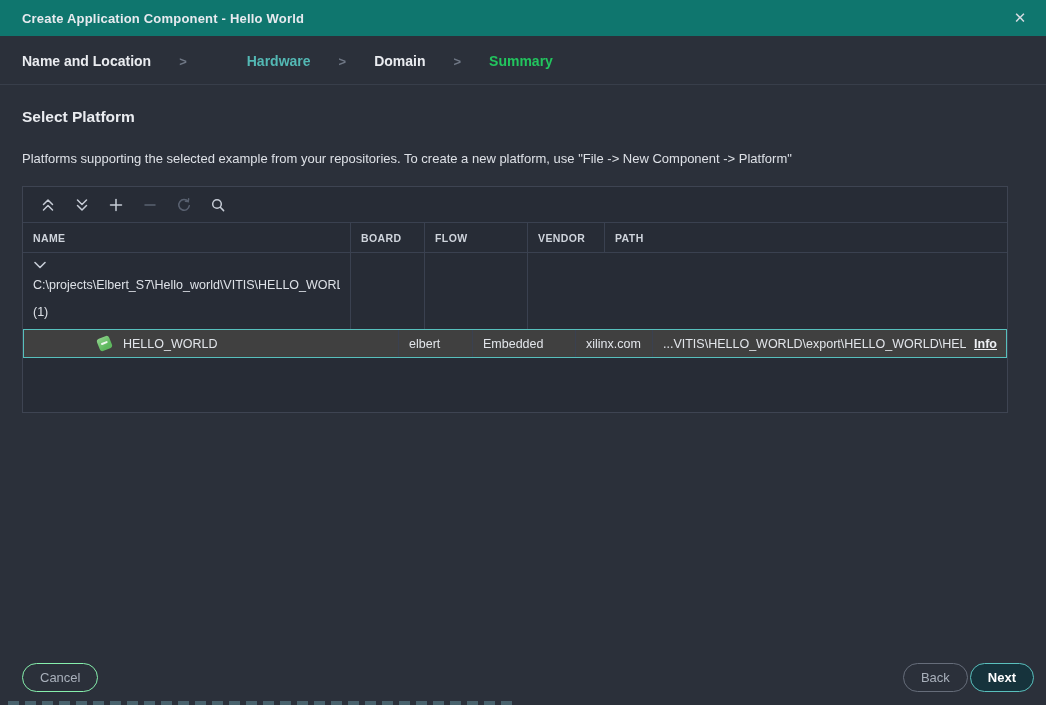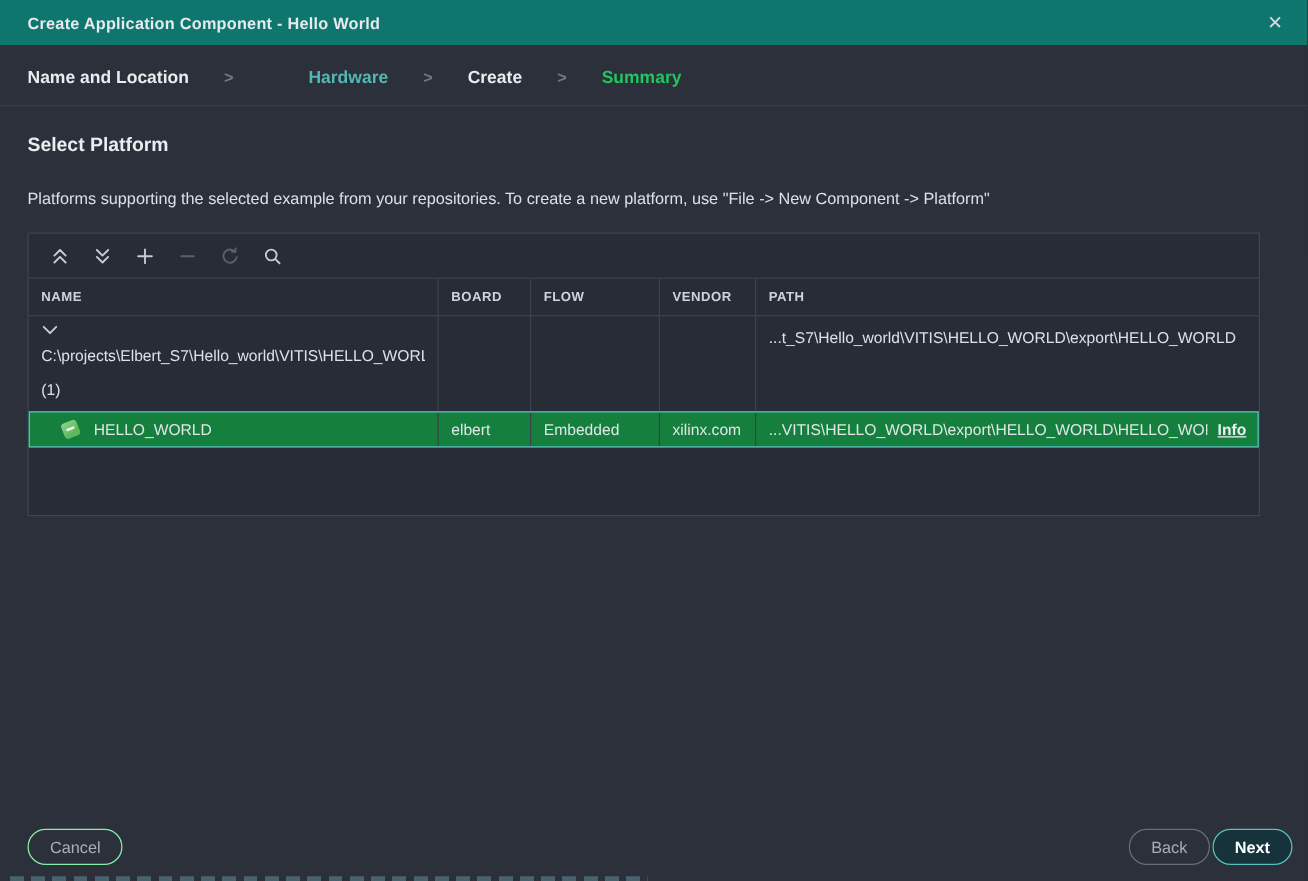--- a/index.html
+++ b/index.html
@@ -83,23 +83,24 @@
   .g-name-cell { padding-left:10px; }
   .g-chevron { margin:3px 0 2px 1px; cursor:pointer; width:12px; height:8px; }
   .g-name {
     color:#dde1e7; font-size:12.5px; white-space:nowrap; overflow:hidden;
     margin-top:3px;
   }
   .g-count { color:#dde1e7; font-size:12.5px; margin-top:13px; }
   .g-path  { color:#dde1e7; font-size:12.5px; white-space:nowrap; overflow:hidden; margin-top:6px; }
 
   .sel-row {
-    height:29px; background:#15803d;
+    height:29px; background:#404040;
     outline:1px solid #57c0bd; outline-offset:-1px;
     cursor:pointer;
+    padding-left:48px;
   }
   .s-cell {
     border-right:1px solid #3a4150; display:flex; align-items:center;
     padding:0 10px; color:#e2e5ea; font-size:12.5px; overflow:hidden; white-space:nowrap;
   }
   .s-cell:last-child { border-right:none; }
   .s-name-cell { padding-left:27px; gap:12px; }
   .platform-icon {
     width:13px; height:13px; flex:0 0 13px;
     background:linear-gradient(160deg,#8fd38c 0%,#5eb85e 70%);
@@ -141,21 +142,21 @@
 <div class="titlebar">
   <span class="titlebar-text">Create Application Component - Hello World</span>
 </div>
 <div class="close-btn">✕</div>
 
 <div class="breadcrumb">
   <span class="crumb-done">Name and Location</span>
   <span class="crumb-sep">&gt;</span>
   <span class="crumb-current">Hardware</span>
   <span class="crumb-sep">&gt;</span>
-  <span class="crumb-done">Create</span>
+  <span class="crumb-done">Domain</span>
   <span class="crumb-sep">&gt;</span>
   <span class="crumb-future">Summary</span>
 </div>
 
 <div class="rule"></div>
 
 <div class="section-heading">Select Platform</div>
 <div class="section-desc">Platforms supporting the selected example from your repositories. To create a new platform, use "File -&gt; New Component -&gt; Platform"</div>
 
 <div class="platform-table">
@@ -210,23 +211,20 @@
     <div class="g-cell g-name-cell">
       <svg class="g-chevron" viewBox="0 0 12 8">
           <polyline points="1,1.5 6,6.5 11,1.5" fill="none" stroke="#c6ccd6" stroke-width="1.6" stroke-linecap="round" stroke-linejoin="round"></polyline>
         </svg>
       <div class="g-name">C:\projects\Elbert_S7\Hello_world\VITIS\HELLO_WORLD\export\HELLO_WORLD</div>
       <div class="g-count">(1)</div>
     </div>
     <div class="g-cell"></div>
     <div class="g-cell"></div>
     <div class="g-cell"></div>
-    <div class="g-cell">
-      <div class="g-path">...t_S7\Hello_world\VITIS\HELLO_WORLD\export\HELLO_WORLD</div>
-    </div>
   </div>
 
   <div class="grid-cols sel-row">
     <div class="s-cell s-name-cell">
       <span class="platform-icon">
           <span></span>
         </span>
       <span>HELLO_WORLD</span>
     </div>
     <div class="s-cell">elbert</div>

